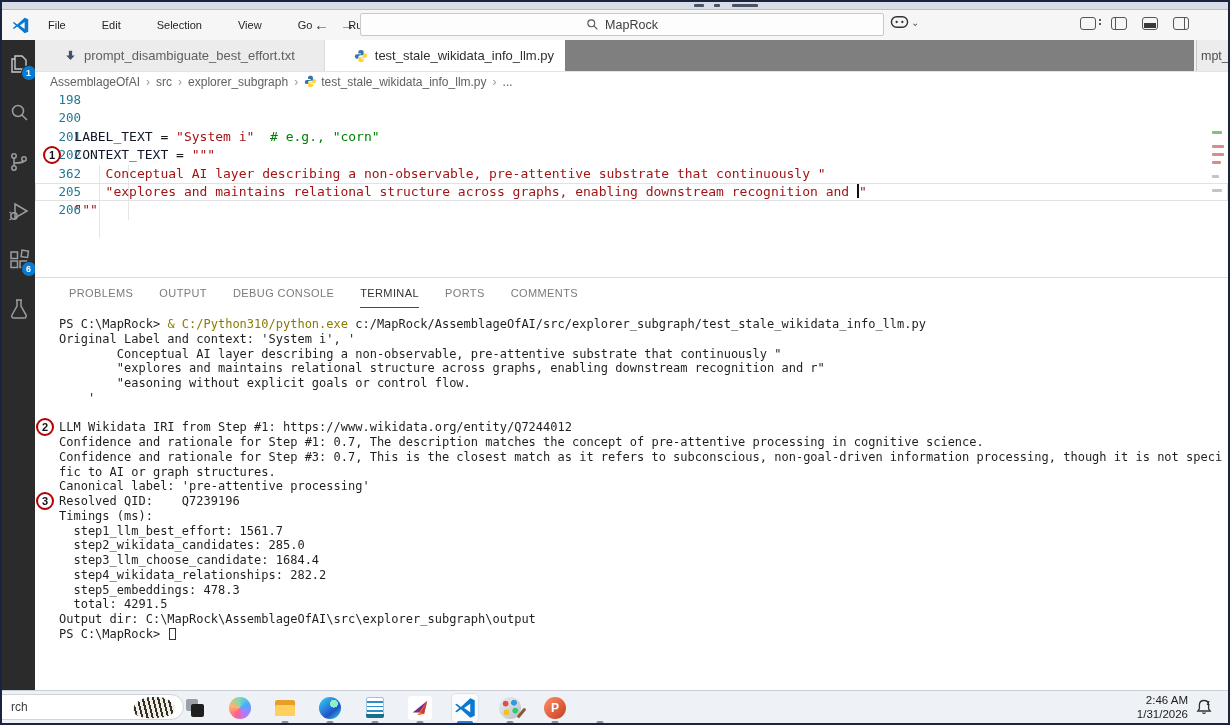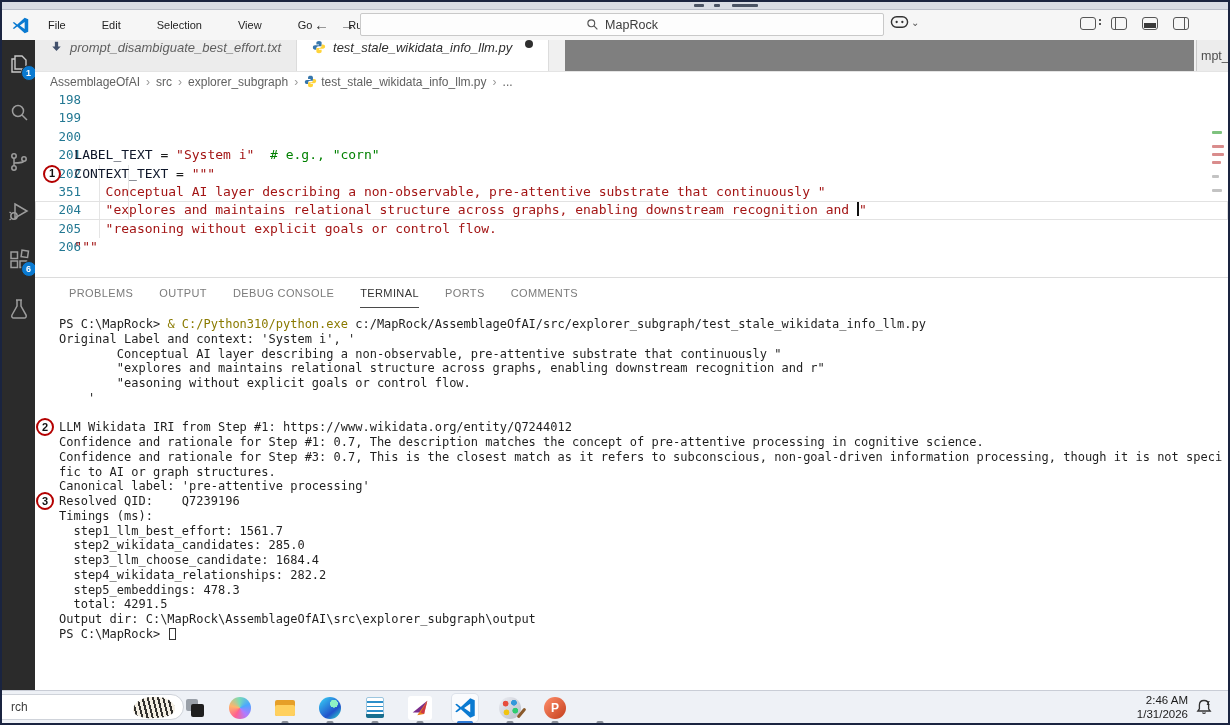--- a/index.html
+++ b/index.html
@@ -21,21 +21,21 @@
   .li-ic.custom::after{content:"";position:absolute;right:-6px;top:1px;width:2px;height:2px;background:#565656;box-shadow:0 4px 0 #565656;}
   .li-ic.sb-left::before{content:"";position:absolute;left:3px;top:0;bottom:0;width:1.4px;background:#565656;}
   .li-ic.panel-b::before{content:"";position:absolute;left:1px;right:1px;bottom:1px;height:5px;background:#3a3a3a;}
   .li-ic.sb-right::before{content:"";position:absolute;right:3px;top:0;bottom:0;width:1.4px;background:#565656;}
   
   .activitybar{position:absolute;left:0;top:38px;width:33px;height:650px;background:#2b2b2b;display:flex;flex-direction:column;align-items:center;padding-top:12px;gap:25px;box-sizing:border-box;}
   .act-item{position:relative;width:24px;height:24px;flex:none;}
   .act-badge{position:absolute;right:-6px;bottom:-5px;min-width:14px;height:14px;border-radius:8px;background:#0a7ad1;color:#fff;font-size:9px;font-weight:bold;display:flex;align-items:center;justify-content:center;border:1.5px solid #2b2b2b;box-sizing:content-box;}
   
   .tabsrow{position:absolute;left:33px;top:38px;right:0;height:31px;background:#f0f0f0;display:flex;border-bottom:1px solid #e4e4e4;}
-  .tab{display:flex;align-items:flex-start;gap:7px;padding:0 15px;font-size:13px;border-right:1px solid #dcdcdc;white-space:nowrap;font-style:italic;}
+  .tab{display:flex;align-items:center;gap:7px;padding:0 29px;font-size:13px;border-right:1px solid #dcdcdc;white-space:nowrap;}
   .tab.inactive{background:#ececec;color:#5f5f5f;}
   .tab.active{background:#ffffff;color:#2f2f2f;}
   .mod-dot{width:8px;height:8px;border-radius:50%;background:#2f2f2f;margin-left:6px;}
   .redaction{position:absolute;left:563px;top:38px;width:629px;height:31px;background:#7f7f7f;z-index:6;}
   .tab-overflow{position:absolute;left:1194px;top:38px;right:0;height:31px;background:#ececec;border-left:1px solid #c9c9c9;display:flex;align-items:center;font-size:12.5px;color:#4d4d4d;padding-left:4px;z-index:7;overflow:hidden;}
   
   .breadcrumb{position:absolute;left:33px;top:70px;right:0;height:19px;background:#fff;display:flex;align-items:center;padding-left:15px;font-size:12px;color:#616161;gap:6px;}
   .bc-sep{color:#9a9a9a;}
   .bc-item{display:flex;align-items:center;gap:4px;}
   .py-icon-mini svg{width:13px;height:13px;display:block;}
@@ -234,42 +234,34 @@
 
   <div class="editor">
     <div class="guide" style="left:64px;top:73.6px;height:73.6px;"></div>
     <div class="guide" style="left:93px;top:73.6px;height:55.2px;"></div>
     <div>
         <div class="ed-row">
           <div class="ln">198</div>
           <div class="code-line"></div>
         </div>
         <div class="ed-row">
-          <div class="ln">199</div>
-          <div class="code-line"></div>
-        </div>
-        <div class="ed-row">
           <div class="ln">200</div>
           <div class="code-line"><span class="tok-pl">    </span><span class="tok-var">LABEL_TEXT</span><span class="tok-pl"> = </span><span class="tok-str">"System i"</span><span class="tok-pl">  </span><span class="tok-com"># e.g., "corn"</span></div>
         </div>
         <div class="ed-row">
           <div class="ln">201</div>
           <div class="code-line"><span class="circ-badge">1</span><span class="tok-pl">    </span><span class="tok-var">CONTEXT_TEXT</span><span class="tok-pl"> = </span><span class="tok-str">"""</span></div>
         </div>
         <div class="ed-row">
           <div class="ln">202</div>
           <div class="code-line"><span class="tok-str">        Conceptual AI layer describing a non-observable, pre-attentive substrate that continuously "</span></div>
         </div>
         <div class="ed-row">
-          <div class="ln">351</div>
+          <div class="ln">362</div>
           <div class="code-line current"><span class="tok-str">        "explores and maintains relational structure across graphs, enabling downstream recognition and </span><span class="caret"></span><span class="tok-str">"</span></div>
-        </div>
-        <div class="ed-row">
-          <div class="ln">204</div>
-          <div class="code-line"><span class="tok-str">        "reasoning without explicit goals or control flow.</span></div>
         </div>
         <div class="ed-row">
           <div class="ln">205</div>
           <div class="code-line"><span class="tok-str">    """</span></div>
         </div>
         <div class="ed-row">
           <div class="ln">206</div>
           <div class="code-line"></div>
         </div>
       </div>

